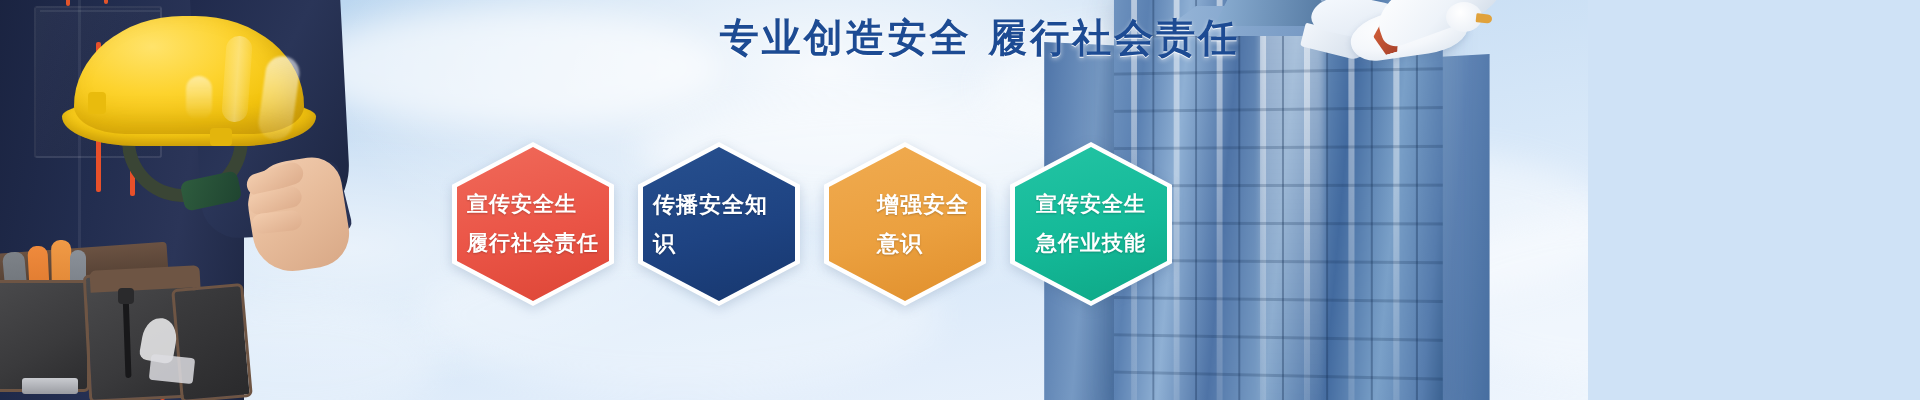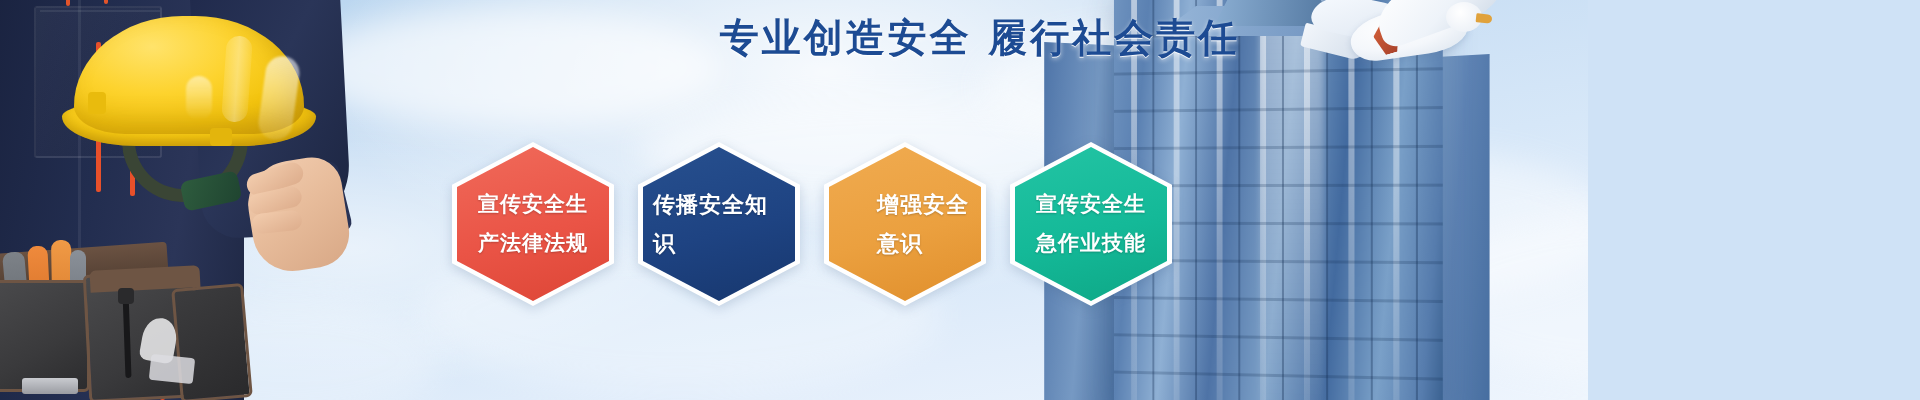--- a/index.html
+++ b/index.html
@@ -424,21 +424,21 @@
 
   <div id="headline">专业创造安全  履行社会责任</div>
 
   <div id="hexrow">
 
     <div class="hex-wrap hx-red">
       <div class="hex-outer"></div>
       <div class="hex-inner">
         <div class="hex-label two">
           <span class="ln">宣传安全生</span>
-          <span class="ln">产法律法规</span>
+          <span class="ln">履行社会责任</span>
         </div>
       </div>
     </div>
 
     <div class="hex-wrap hx-navy">
       <div class="hex-outer"></div>
       <div class="hex-inner">
         <div class="hex-label">
           <span class="ln">传播安全知识</span>
         </div>

